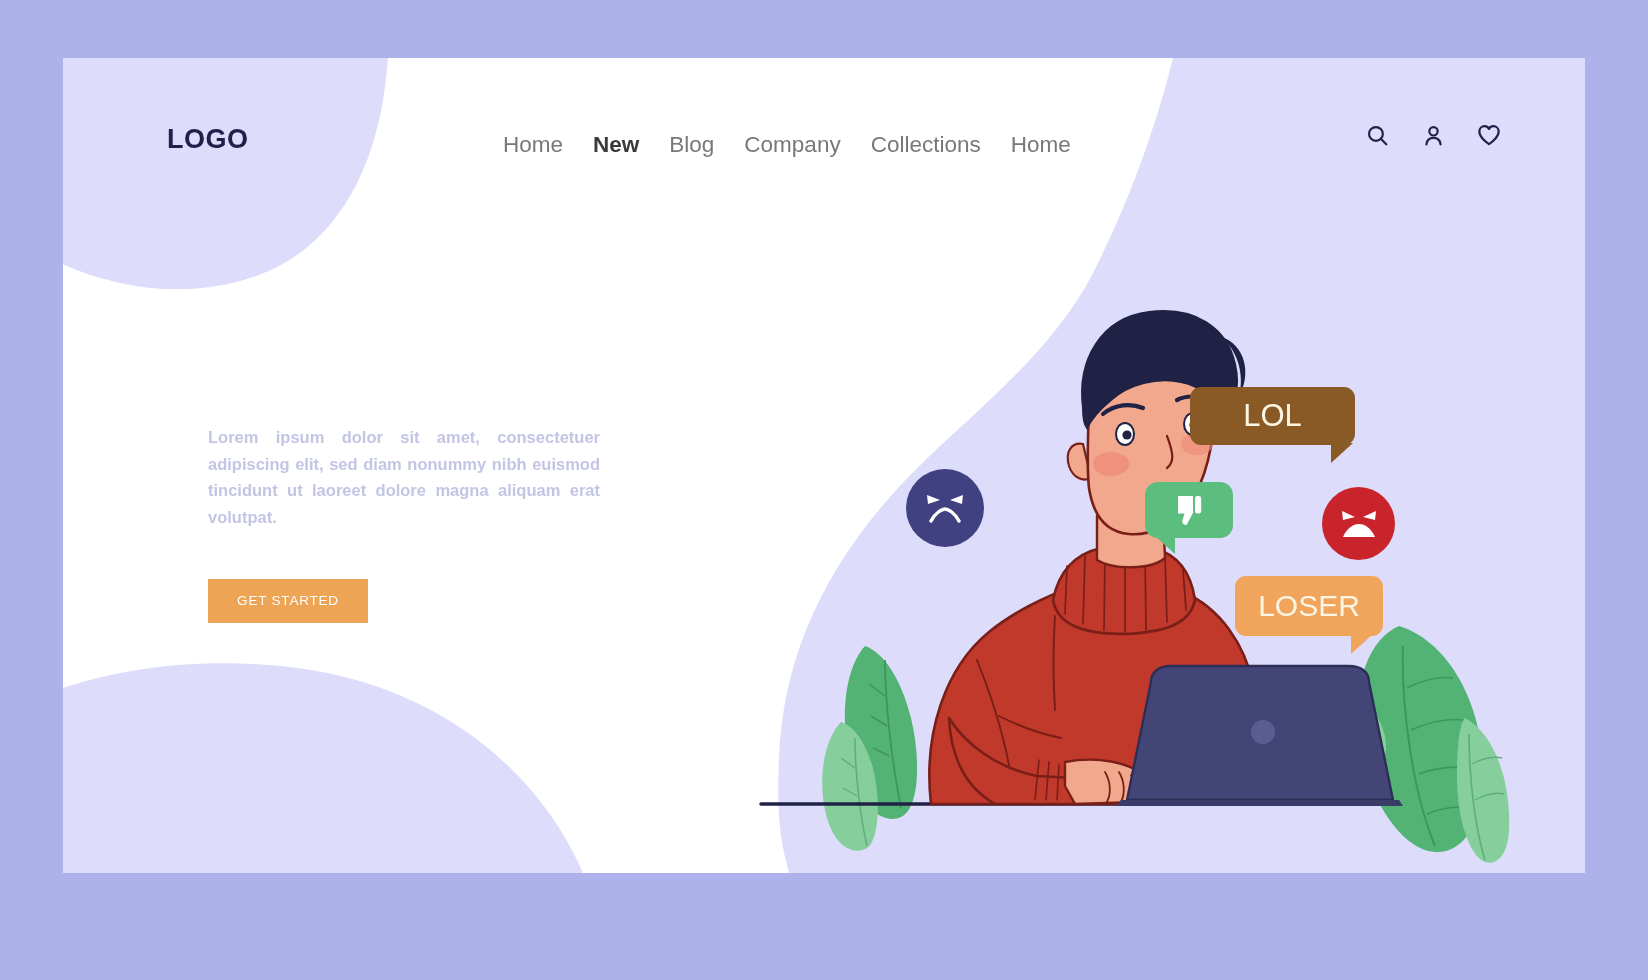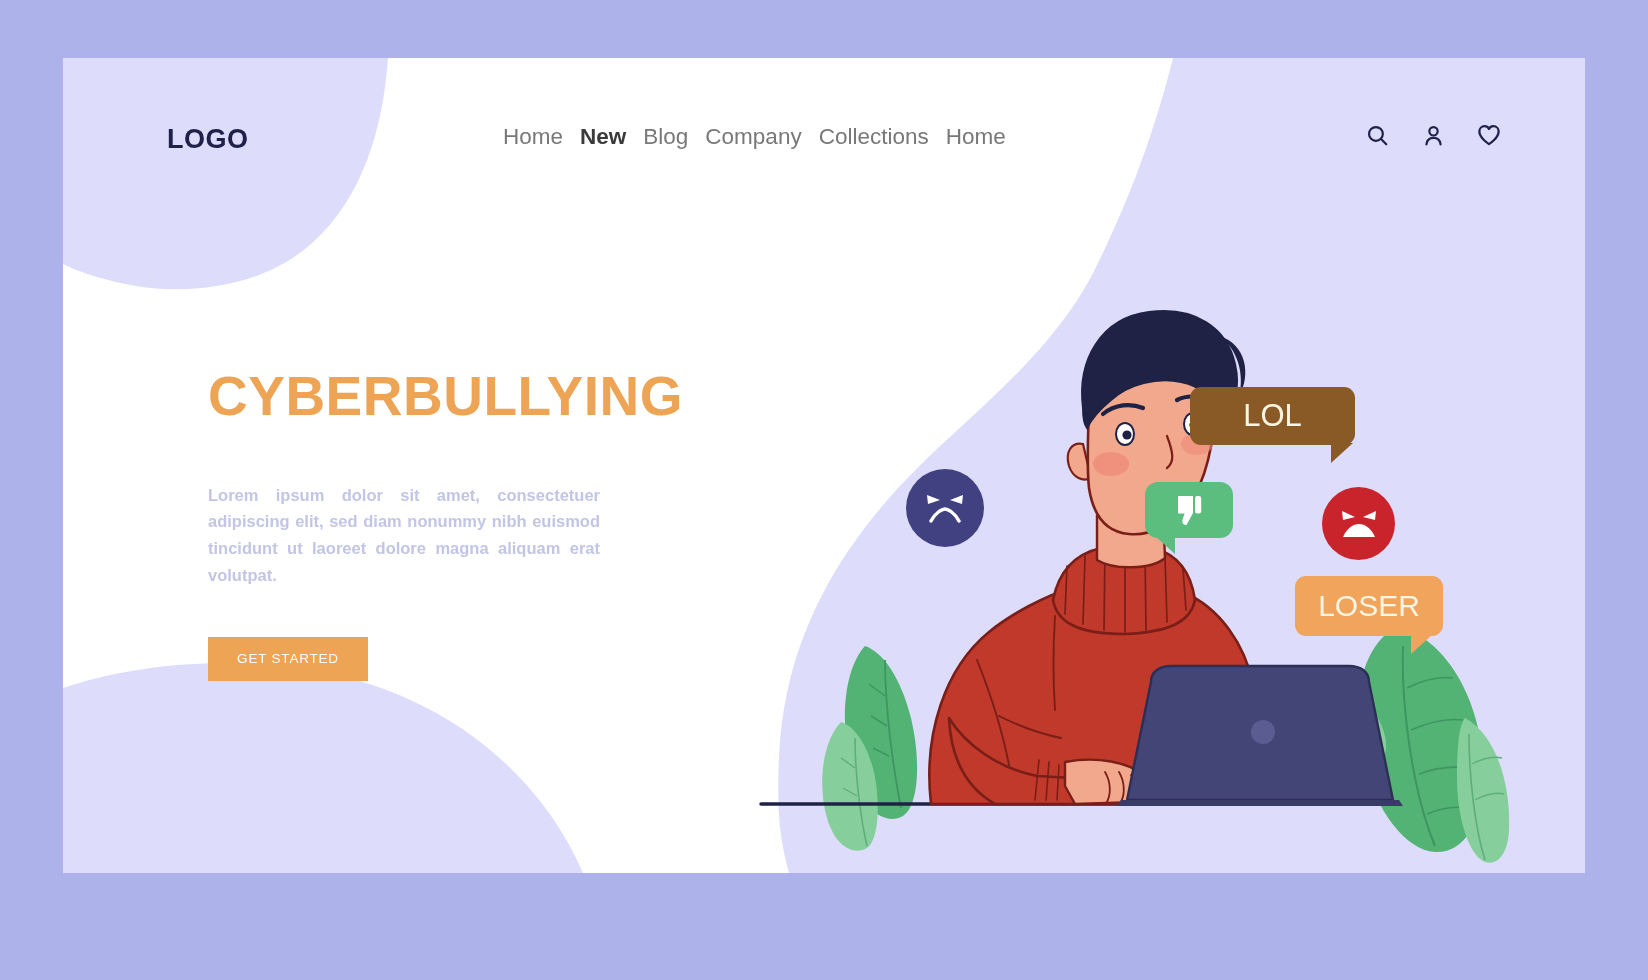--- a/index.html
+++ b/index.html
@@ -35,31 +35,32 @@
   }
   .logo {
     position:absolute; left:70px; top:66px;
     font-size:27px; font-weight:bold;
     letter-spacing:0.5px;
     color:#20204A;
     margin-left:34px;
   }
   .main-nav {
     position:absolute; left:440px; top:66px;
-    display:flex; align-items:flex-end; gap:17px;
+    display:flex; align-items:flex-end; gap:30px;
   }
   .nav-link {
     font-size:22.5px;
     color:#787878;
     white-space:nowrap;
     cursor:pointer;
   }
   .nav-link.active {
     color:#3A3A3A;
     font-weight:bold;
+    margin-top:8px;
   }
   .header-icons {
     position:absolute; right:83px; top:64px;
     display:flex; align-items:center; gap:30px;
   }
   .icon-btn {
     width:26px; height:26px;
     display:flex; align-items:center; justify-content:center;
     cursor:pointer;
   }
@@ -127,21 +128,21 @@
     font-size:31px;
   }
   .bubble-lol::after {
     content:"";
     position:absolute;
     right:2px; bottom:-18px;
     border-left:22px solid #8A5A26;
     border-bottom:20px solid transparent;
   }
   .bubble-loser {
-    left:1232px; top:518px;
+    left:1172px; top:518px;
     width:148px; height:60px;
     background:#F0A45C;
     border-radius:11px;
     font-size:30px;
   }
   .bubble-loser::after {
     content:"";
     position:absolute;
     right:10px; bottom:-18px;
     border-left:22px solid #F0A45C;
@@ -237,21 +238,20 @@
           <svg width="26" height="26" viewBox="0 0 24 24" fill="none" stroke="#20204A" stroke-width="2.1" stroke-linejoin="round">
             <path d="M12 20.4 C12 20.4 3.1 14.9 3.1 8.8 C3.1 5.9 5.3 3.9 7.9 3.9
                      C9.9 3.9 11.3 5.1 12 6.4 C12.7 5.1 14.1 3.9 16.1 3.9
                      C18.7 3.9 20.9 5.9 20.9 8.8 C20.9 14.9 12 20.4 12 20.4 Z"></path>
           </svg>
         </div>
       </div>
     </header>
 
     <section class="hero-copy">
-      <h1 class="hero-title">CYBERBULLYING</h1>
       <p class="hero-paragraph">Lorem ipsum dolor sit amet, consectetuer adipiscing elit, sed diam nonummy nibh euismod tincidunt ut laoreet dolore magna aliquam erat volutpat.</p>
       <button class="cta-button">GET STARTED</button>
     </section>
 
     <div class="illustration">
       <svg viewBox="0 0 760 620" preserveAspectRatio="xMidYMid meet">
 
         <g stroke="#3E9560" stroke-width="1.6" fill="none">
           <path d="M112 398 C92 420 86 470 98 520 C108 562 132 578 150 568
                    C166 558 168 512 158 470 C148 430 130 404 112 398 Z" fill="#52B375" stroke="none"></path>

